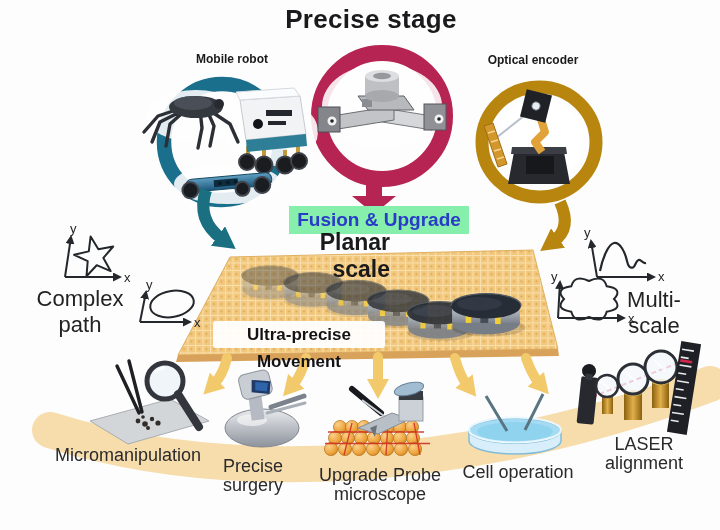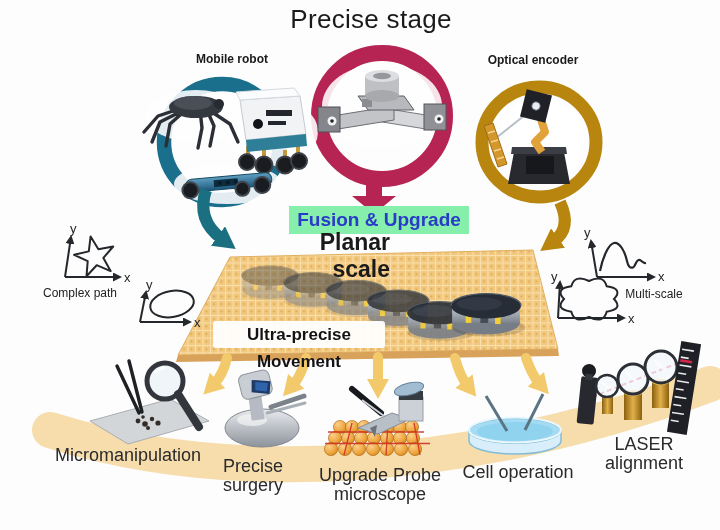--- a/index.html
+++ b/index.html
@@ -1,28 +1,28 @@
 <!DOCTYPE html>
 <html><head>
 <meta charset="utf-8">
 <style>
   html,body{margin:0;padding:0;background:#ffffff;}
   .stage{position:relative;width:720px;height:530px;background:#fdfdfd;overflow:hidden;
          font-family:"Liberation Sans", sans-serif;}
   .art{position:absolute;left:0;top:0;}
   .t{position:absolute;text-align:center;color:#1a1a1c;}
-  .title{left:231px;top:4px;width:280px;font-size:26px;font-weight:400;letter-spacing:.3px;}
+  .title{left:231px;top:4px;width:280px;font-size:26px;font-weight:700;letter-spacing:.3px;}
   .node-label{font-size:12px;font-weight:700;}
   .planar{left:260px;top:229px;width:130px;font-size:23px;font-weight:700;text-align:right;}
   .fusion-box{position:absolute;left:289px;top:206px;width:180px;height:28px;background:#86efac;
               color:#2a3bc8;font-size:19px;font-weight:700;text-align:center;line-height:28px;}
   .movement-box{position:absolute;left:213px;top:321px;width:172px;height:27px;
                 background:rgba(255,255,255,.95);border-radius:3px;font-size:17px;font-weight:700;
                 text-align:center;line-height:27px;color:#131316;}
-  .sk{font-size:12px;font-weight:400;color:#222;}
+  .sk{font-size:22px;font-weight:400;color:#222;}
   .app{font-size:18px;font-weight:400;line-height:19px;color:#2a2a2c;}
   svg text{font-family:"Liberation Sans", sans-serif;font-size:13px;fill:#24272b;}
 </style>
 </head>
 <body>
 
 <div class="stage">
 
 <svg class="art" width="720" height="530" viewBox="0 0 720 530">
   <defs>

